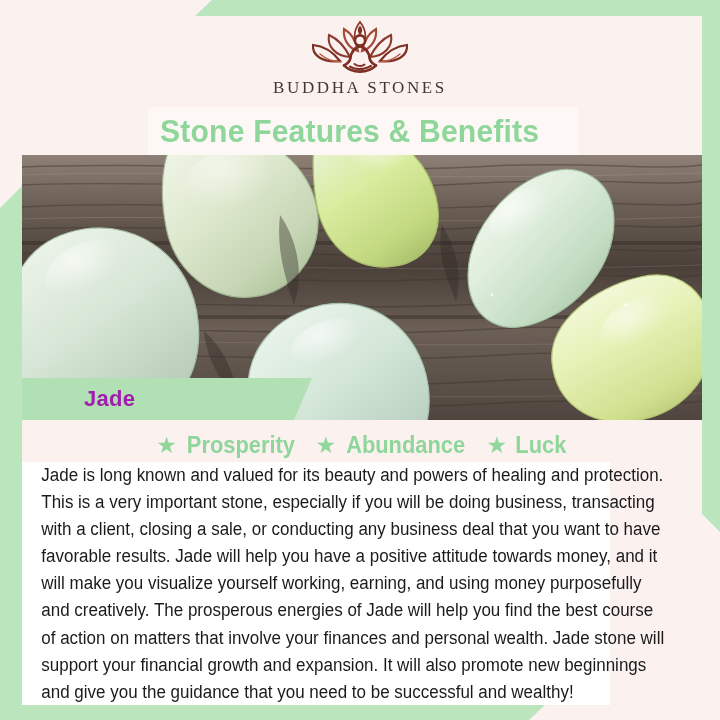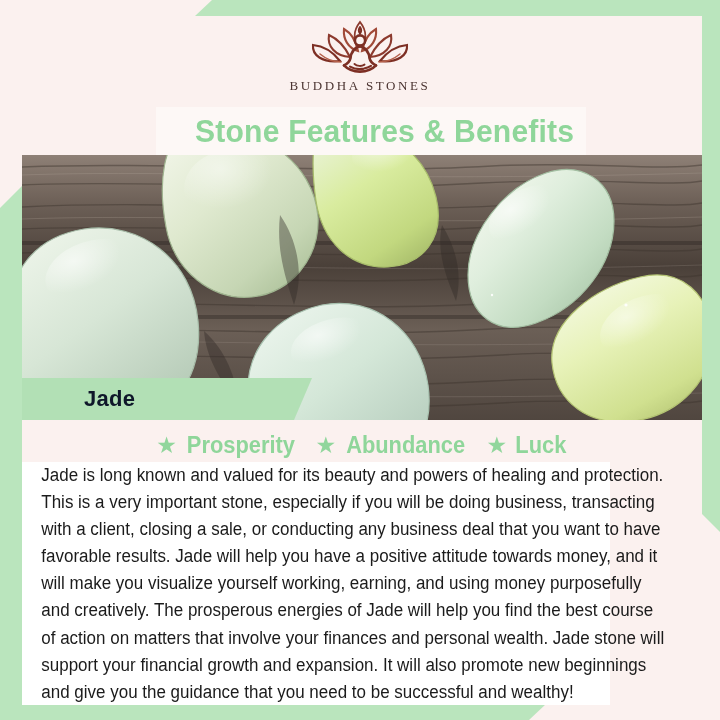--- a/index.html
+++ b/index.html
@@ -45,33 +45,33 @@
     top: 16px; left: 0; right: 0;
     height: 90px;
     display: flex;
     flex-direction: column;
     align-items: center;
     justify-content: flex-start;
   }
   #logo-mark { width: 128px; height: 62px; display: block; }
   #brand-name {
     font-family: "Liberation Serif", serif;
-    font-size: 13px;
+    font-size: 17px;
     letter-spacing: 2.6px;
     color: #4a3330;
     margin-top: 0;
   }
 
   
   #title-band {
     position: absolute;
-    top: 107px; left: 156px;
+    top: 107px; left: 148px;
     width: 430px; height: 48px;
     background: #fdf8f6;
-    display: flex; align-items: center; justify-content: flex-end;
+    display: flex; align-items: center; justify-content: flex-start;
   }
   #title-text {
     font-size: 32px;
     font-weight: bold;
     color: #8fd69a;
     letter-spacing: 0.2px;
     transform: scaleX(0.94);
     white-space: nowrap;
   }
 
@@ -87,21 +87,21 @@
 
   #stone-name-banner {
     position: absolute;
     bottom: 0; left: 0;
     width: 290px; height: 42px;
     background: #b2e0b5;
     clip-path: polygon(0 0, 100% 0, calc(100% - 18px) 100%, 0 100%);
     display: flex; align-items: center;
   }
   #stone-name {
-    color: #0f172a;
+    color: #a21caf;
     font-size: 22px;
     font-weight: bold;
     padding-left: 62px;
     letter-spacing: 0.3px;
   }
 
   
   #keywords {
     position: absolute;
     top: 428px; left: 22px; right: 18px;

